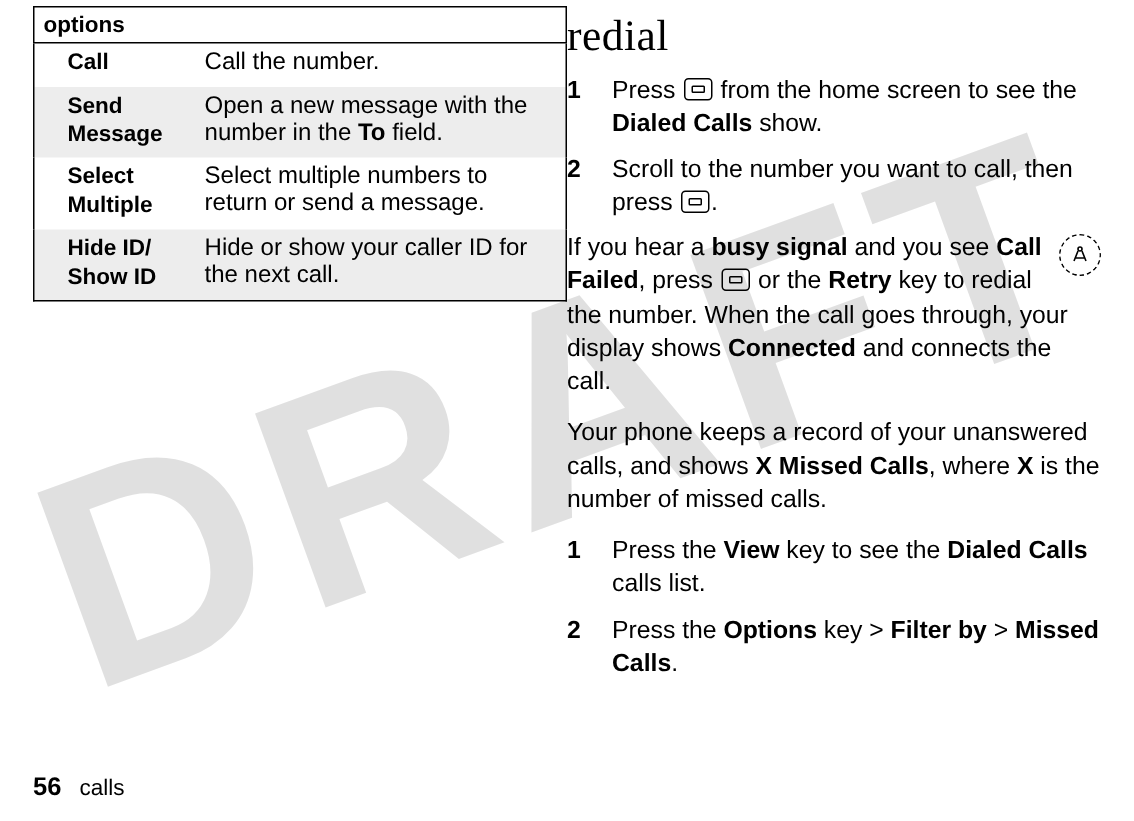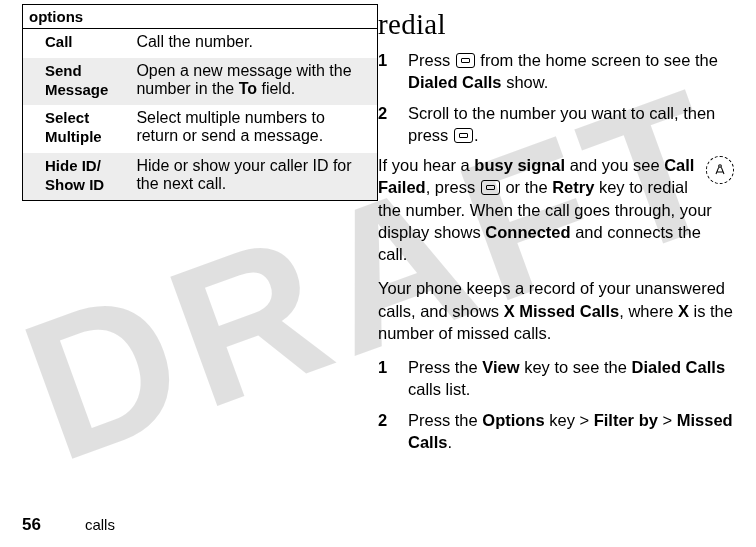--- a/index.html
+++ b/index.html
@@ -129,21 +129,21 @@
     justify-content: center;
     font-size: 11px;
   }
   .feature-icon svg { width: 16px; height: 16px; }
   .footer {
     position: absolute;
     bottom: 12px;
     left: 22px;
     display: flex;
     align-items: baseline;
-    gap: 44px;
+    gap: 12px;
     z-index: 1;
   }
   .footer .pagenum { font-weight: bold; font-size: 17px; }
   .footer .section-name { font-size: 15px; }
   .para-with-icon { overflow: visible; }
 </style>
 </head>
 <body>
 
 <div class="watermark">DRAFT</div>

